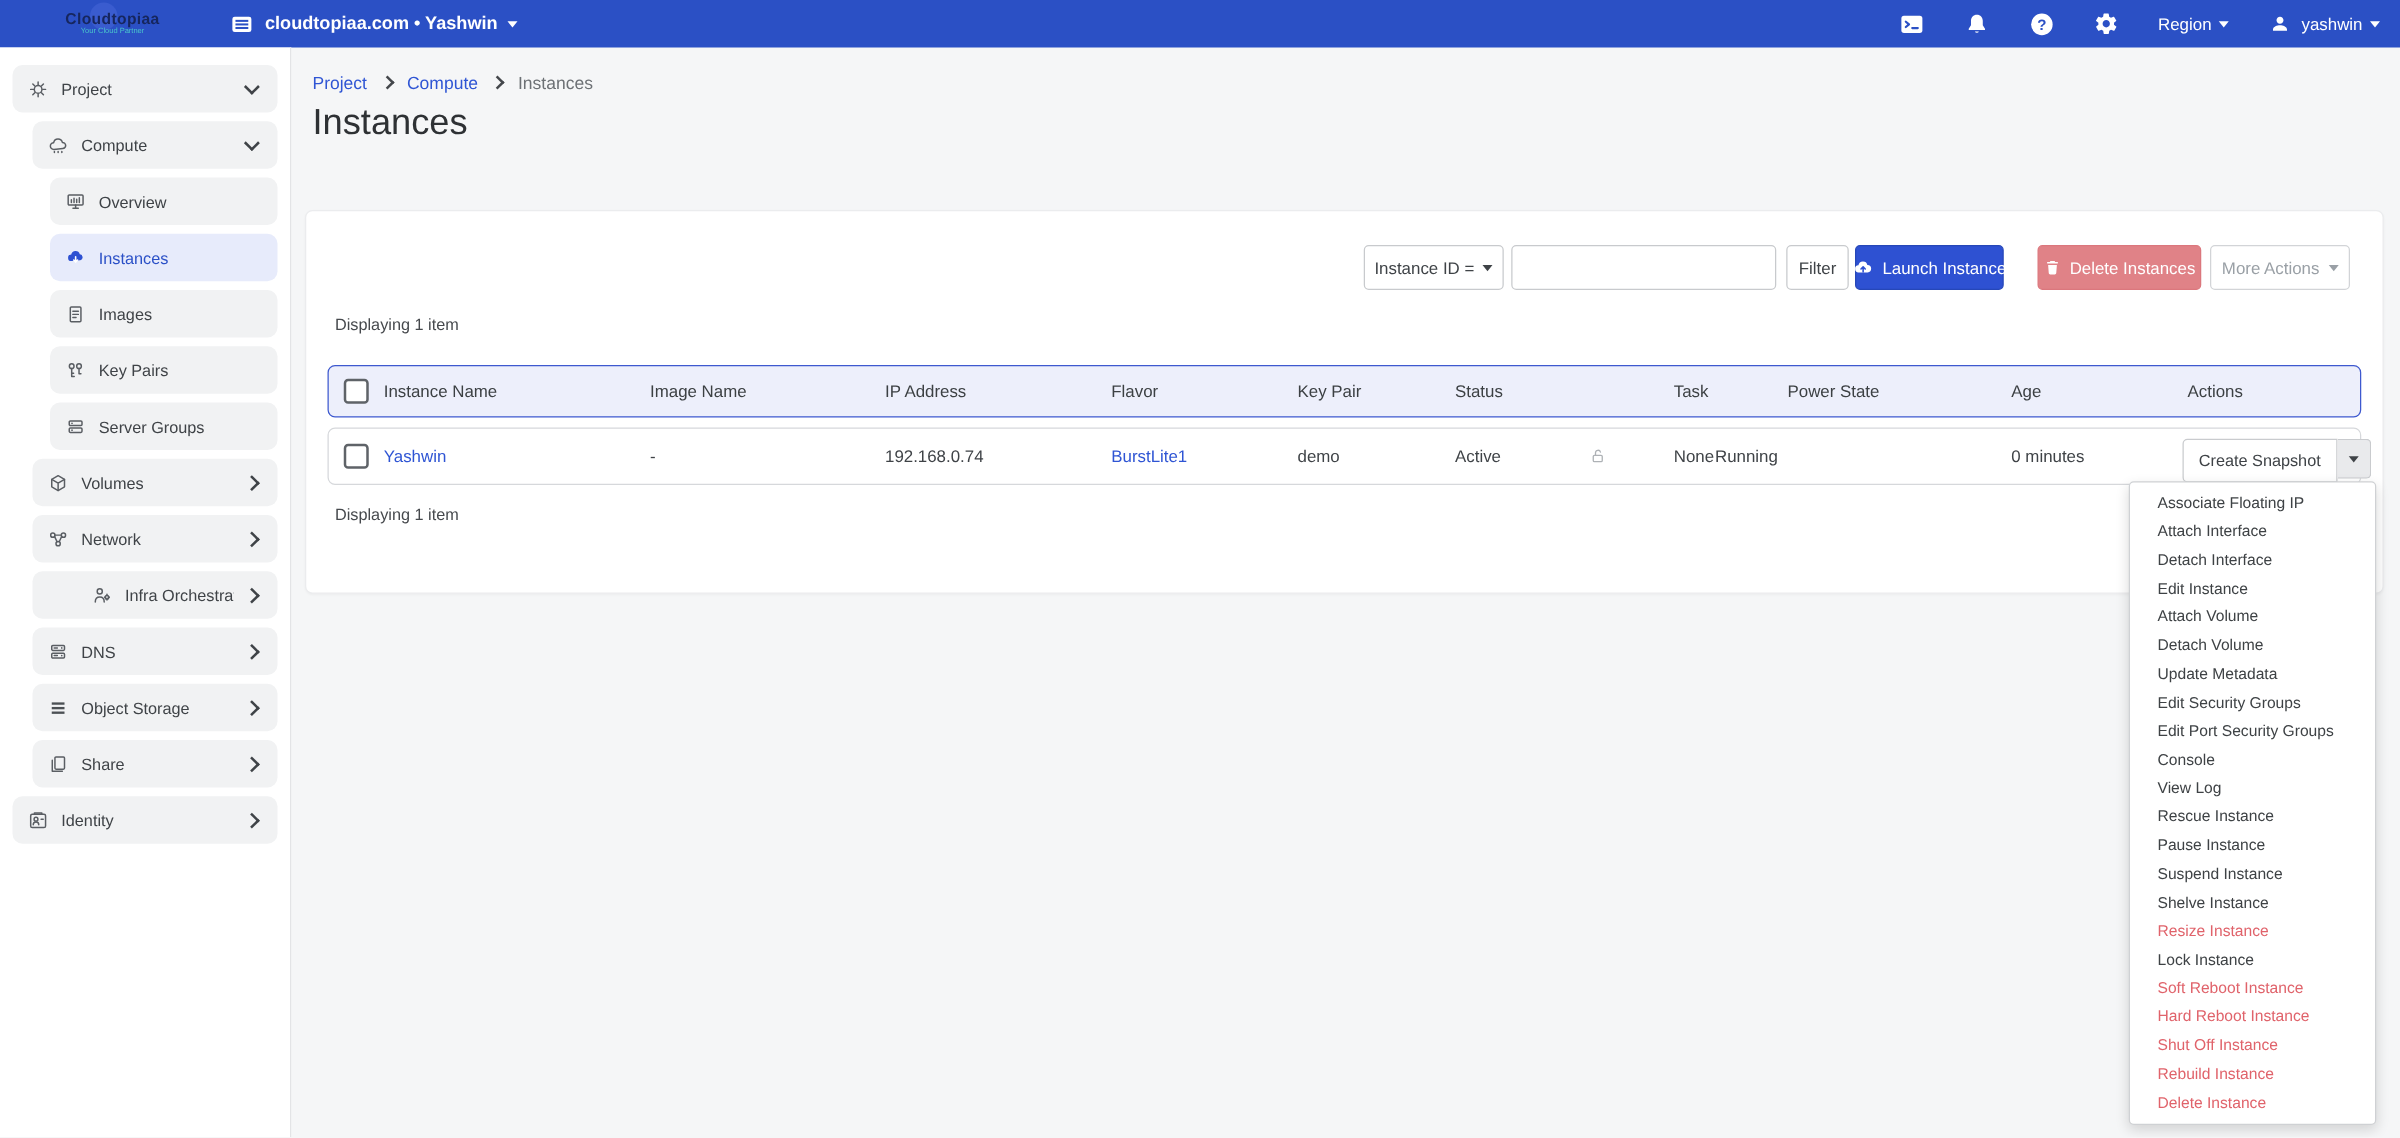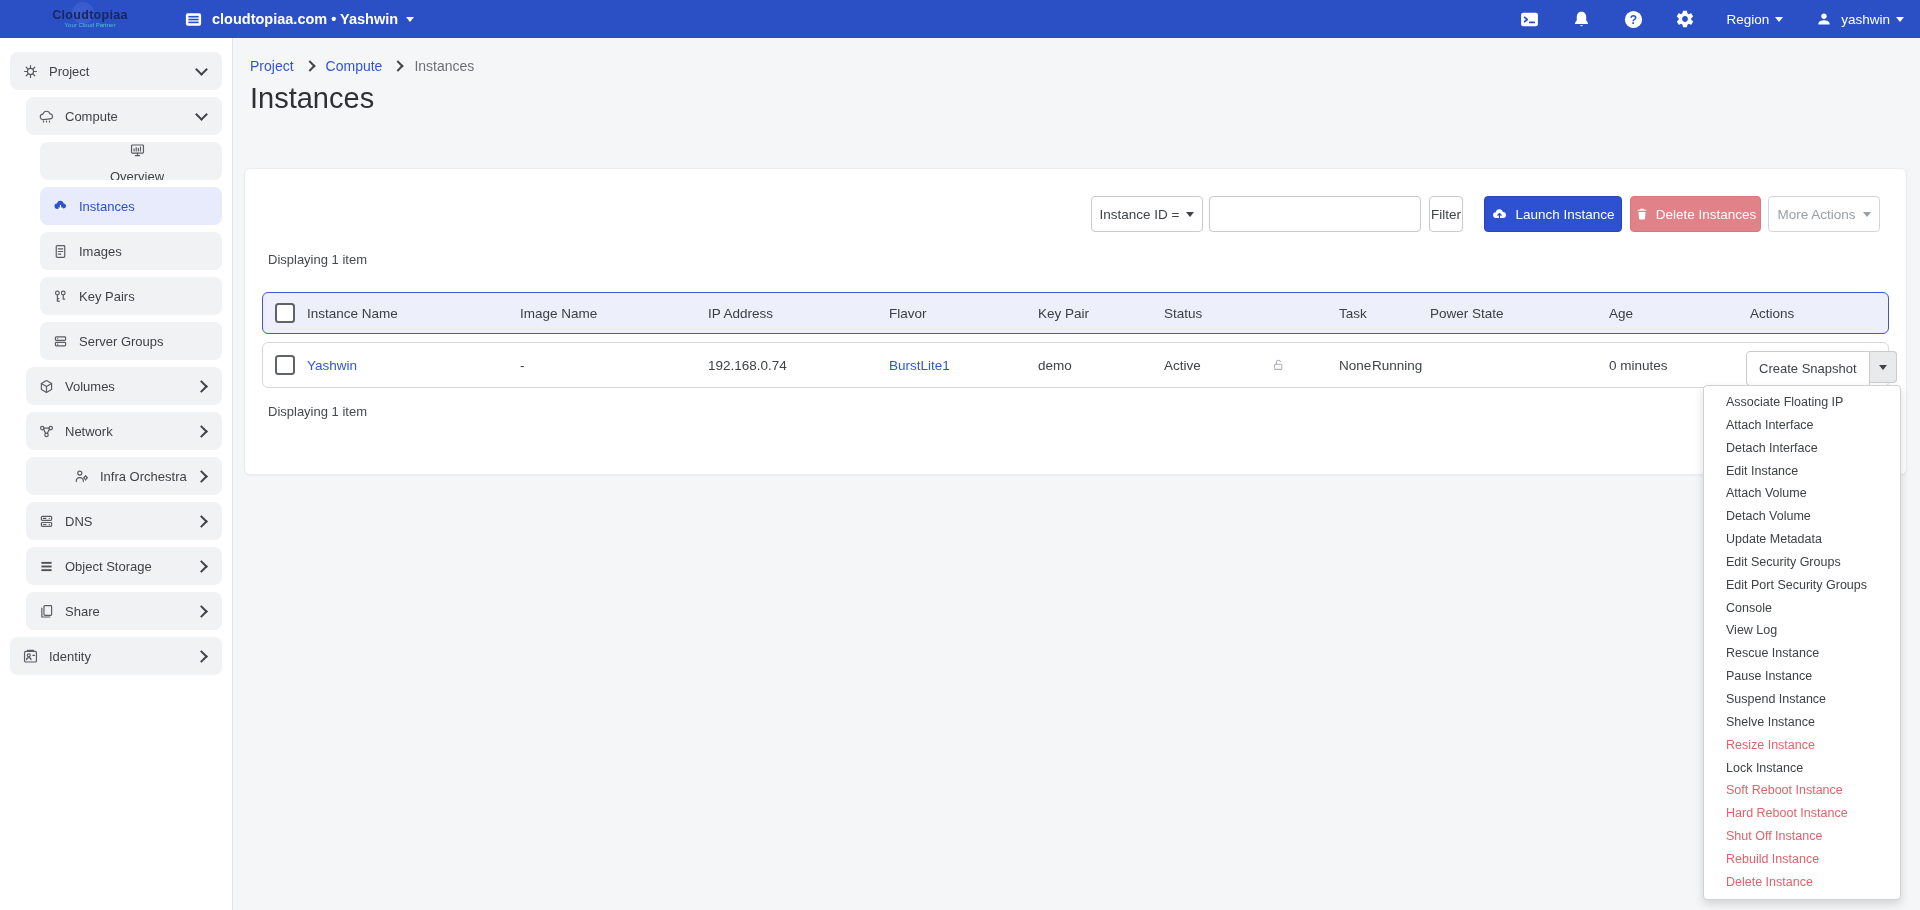--- a/index.html
+++ b/index.html
@@ -38,22 +38,22 @@
   .crumb .cur{color:#6d7175;}
   .bchev{width:6px;height:6px;border-right:2.2px solid #44474b;border-bottom:2.2px solid #44474b;transform:rotate(-45deg);}
   #page-title{position:absolute;left:250px;top:82px;font-size:29px;font-weight:500;color:#2e3134;}
 
   #panel{position:absolute;left:244px;top:168px;width:1661px;height:305px;background:#fff;border:1px solid #ebecee;border-radius:6px;box-shadow:0 1px 2px rgba(0,0,0,.04);}
 
   
   .fbtn{position:absolute;top:196px;height:36px;box-sizing:border-box;border-radius:4px;font-size:13.5px;display:flex;align-items:center;justify-content:center;gap:7px;cursor:pointer;white-space:nowrap;}
   #field-select{left:1091px;width:112px;background:#fff;border:1px solid #c8cacd;color:#3f4347;}
   #filter-input{position:absolute;left:1209px;top:196px;width:212px;height:36px;box-sizing:border-box;border:1px solid #c8cacd;border-radius:4px;font-size:13px;padding:0 10px;outline:none;background:#fff;}
-  #filter-btn{left:1429px;width:34px;background:#fff;border:1px solid #c8cacd;color:#3f4347;}
-  #launch-btn{left:1484px;width:138px;background:#2e51d2;border:1px solid #2647b8;color:#fff;font-weight:500;}
+  #filter-btn{left:1429px;width:50px;background:#fff;border:1px solid #c8cacd;color:#3f4347;}
+  #launch-btn{left:1484px;width:119px;background:#2e51d2;border:1px solid #2647b8;color:#fff;font-weight:500;}
   #delete-btn{left:1630px;width:131px;background:#e08287;border:1px solid #db777d;color:#fff;font-weight:500;}
   #more-btn{left:1768px;width:112px;background:#fff;border:1px solid #d2d4d7;color:#9aa0a6;}
 
   .count{position:absolute;left:268px;font-size:13px;color:#46494d;}
 
   
   #thead-card{position:absolute;left:262px;top:292px;width:1627px;height:42px;background:#edeffb;border:1.5px solid #3e59cf;border-radius:6px;box-sizing:border-box;}
   #trow-card{position:absolute;left:262px;top:342px;width:1627px;height:46px;background:#fff;border:1px solid #d6d8db;border-radius:6px;box-sizing:border-box;}
   .cell{position:absolute;top:50%;transform:translateY(-50%);font-size:13.5px;color:#3f4347;white-space:nowrap;}
   .cell.hd{color:#3c4043;}
@@ -149,21 +149,21 @@
 
     <div class="si lvl1" style="top:59px;">
       <svg width="17" height="17" viewBox="0 0 20 20">
           <path d="M6 13.6a3.2 3.2 0 0 1-.2-6.4 4.2 4.2 0 0 1 8.2-.2 2.9 2.9 0 0 1 .4 5.8z"></path>
           <path d="M6.5 15.5v1M10 15.5v1M13.5 15.5v1"></path>
         </svg>
       <span class="sb-label">Compute</span>
       <span class="chev down"></span>
     </div>
 
-    <div class="si lvl2" style="top:104px;flex-direction:column;">
+    <div class="si lvl2" style="top:104px;">
       <svg width="17" height="17" viewBox="0 0 20 20">
           <rect x="3" y="3.5" width="14" height="9.5" rx="1"></rect>
           <path d="M10 13v3M7.5 16h5M6 10.5V8M8.5 10.5V6.5M11 10.5V7.5M13.5 10.5V6"></path>
         </svg>
       <span class="sb-label">Overview</span>
     </div>
 
     <div class="si lvl2 active" style="top:149px;">
       <svg width="17" height="17" viewBox="0 0 20 20">
           <path d="M6.1 12.8a3.1 3.1 0 0 1-.2-6.2 4.1 4.1 0 0 1 8-.2 2.9 2.9 0 0 1 .5 5.7z" fill="#2e51d2" stroke="none"></path>

